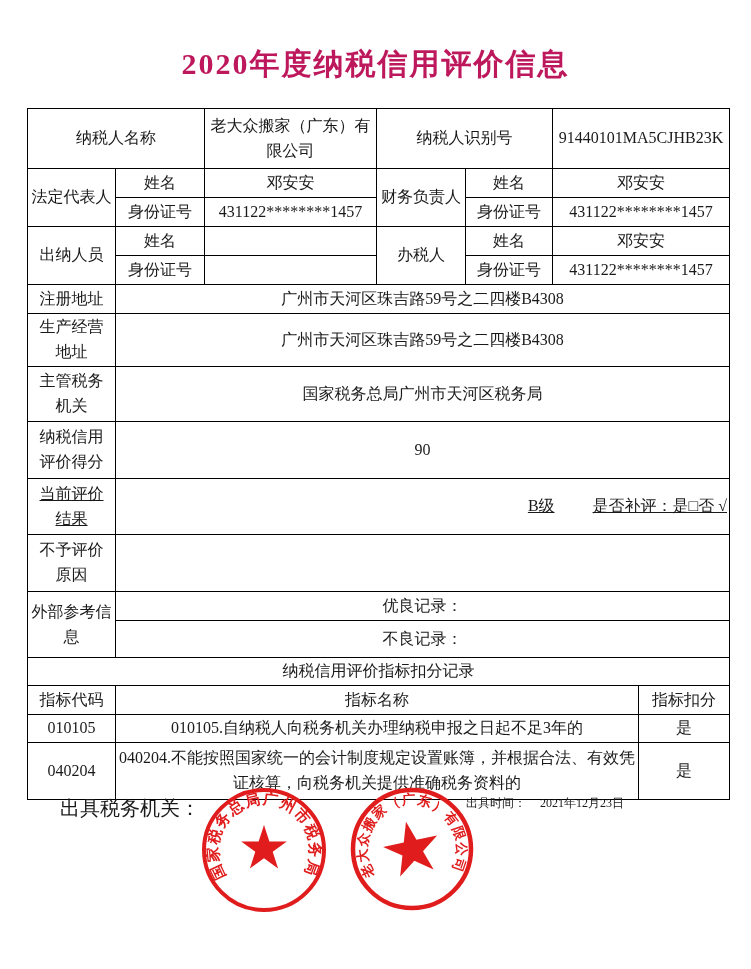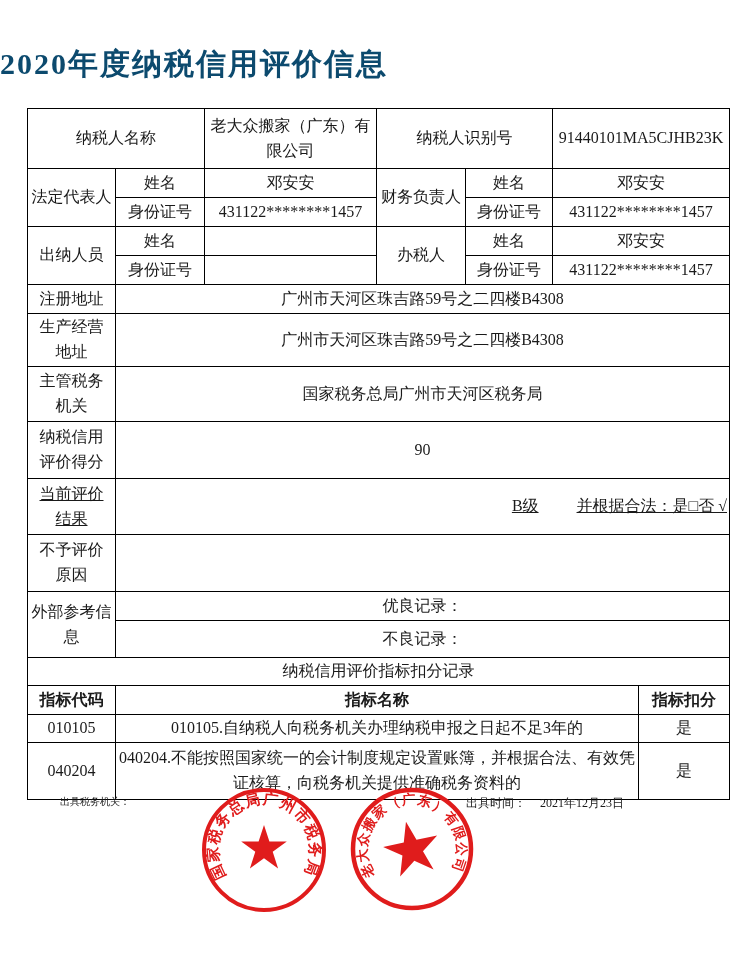--- a/index.html
+++ b/index.html
@@ -2,40 +2,40 @@
 <html style="--stamp-color: #e01c1c;"><head>
 <meta charset="utf-8">
 <style>
   html,body{margin:0;padding:0;background:#ffffff;}
   .page{
     position:relative;width:751px;height:969px;background:#fff;
     font-family:"Liberation Serif","DejaVu Serif",serif;color:#1a1a1a;overflow:hidden;
   }
   .title{
     position:absolute;top:44px;left:0;width:751px;margin:0;
-    font-size:30px;font-weight:bold;letter-spacing:2px;color:#0c4a6e;
+    text-align:center;font-size:30px;font-weight:bold;letter-spacing:2px;color:#be185d;
   }
   table.main-table{
     position:absolute;top:108px;left:27px;width:702px;
     border-collapse:collapse;table-layout:fixed;
   }
   table.main-table td{
     border:1px solid #000;text-align:center;vertical-align:middle;
     font-size:16px;line-height:1.55;padding:1px 2px;color:#1a1a1a;
     word-break:break-all;
   }
   td.lbl{white-space:pre-line;}
   td.ta-left{text-align:left;padding-left:5px;}
   tr.rA{height:60px;} tr.rSub{height:29px;}
   tr.rF{height:29px;margin-top:8px;} tr.rG{height:53px;} tr.rH{height:55px;}
   tr.rI{height:57px;} tr.rJ{height:56px;text-decoration:underline;} tr.rK{height:57px;}
   tr.rL{height:29px;} tr.rM{height:37px;} tr.rN{height:28px;}
-  tr.rO{height:29px;font-weight:bold;} tr.rP{height:28px;margin-top:28px;} tr.rQ{height:57px;}
+  tr.rO{height:29px;} tr.rP{height:28px;margin-top:28px;} tr.rQ{height:57px;}
   .result-flex{display:flex;justify-content:flex-end;align-items:center;gap:38px;}
-  .footer-issuer{position:absolute;top:795px;left:60px;font-size:10px;}
+  .footer-issuer{position:absolute;top:795px;left:60px;font-size:20px;}
   .footer-time{position:absolute;top:795px;left:466px;font-size:12px;display:flex;gap:14px;}
   .stamp{position:absolute;color:var(--stamp-color,#e01c1c);}
   .stamp-left{top:780px;left:194px;}
   .stamp-right{top:784px;left:347px;}
   .stamp text{font-family:"Liberation Serif","DejaVu Serif",serif;font-weight:bold;}
 </style>
 </head>
 <body>
 
 <div class="page">
@@ -105,21 +105,21 @@
         <td class="lbl">纳税信用
 评价得分</td>
         <td colspan="6">90</td>
       </tr>
       <tr class="rJ">
         <td class="lbl">当前评价
 结果</td>
         <td colspan="6">
           <div class="result-flex">
             <span>B级</span>
-            <span>并根据合法：是□否 √</span>
+            <span>是否补评：是□否 √</span>
           </div>
         </td>
       </tr>
       <tr class="rK">
         <td class="lbl">不予评价
 原因</td>
         <td colspan="6"></td>
       </tr>
       <tr class="rL">
         <td class="lbl" rowspan="2">外部参考信

